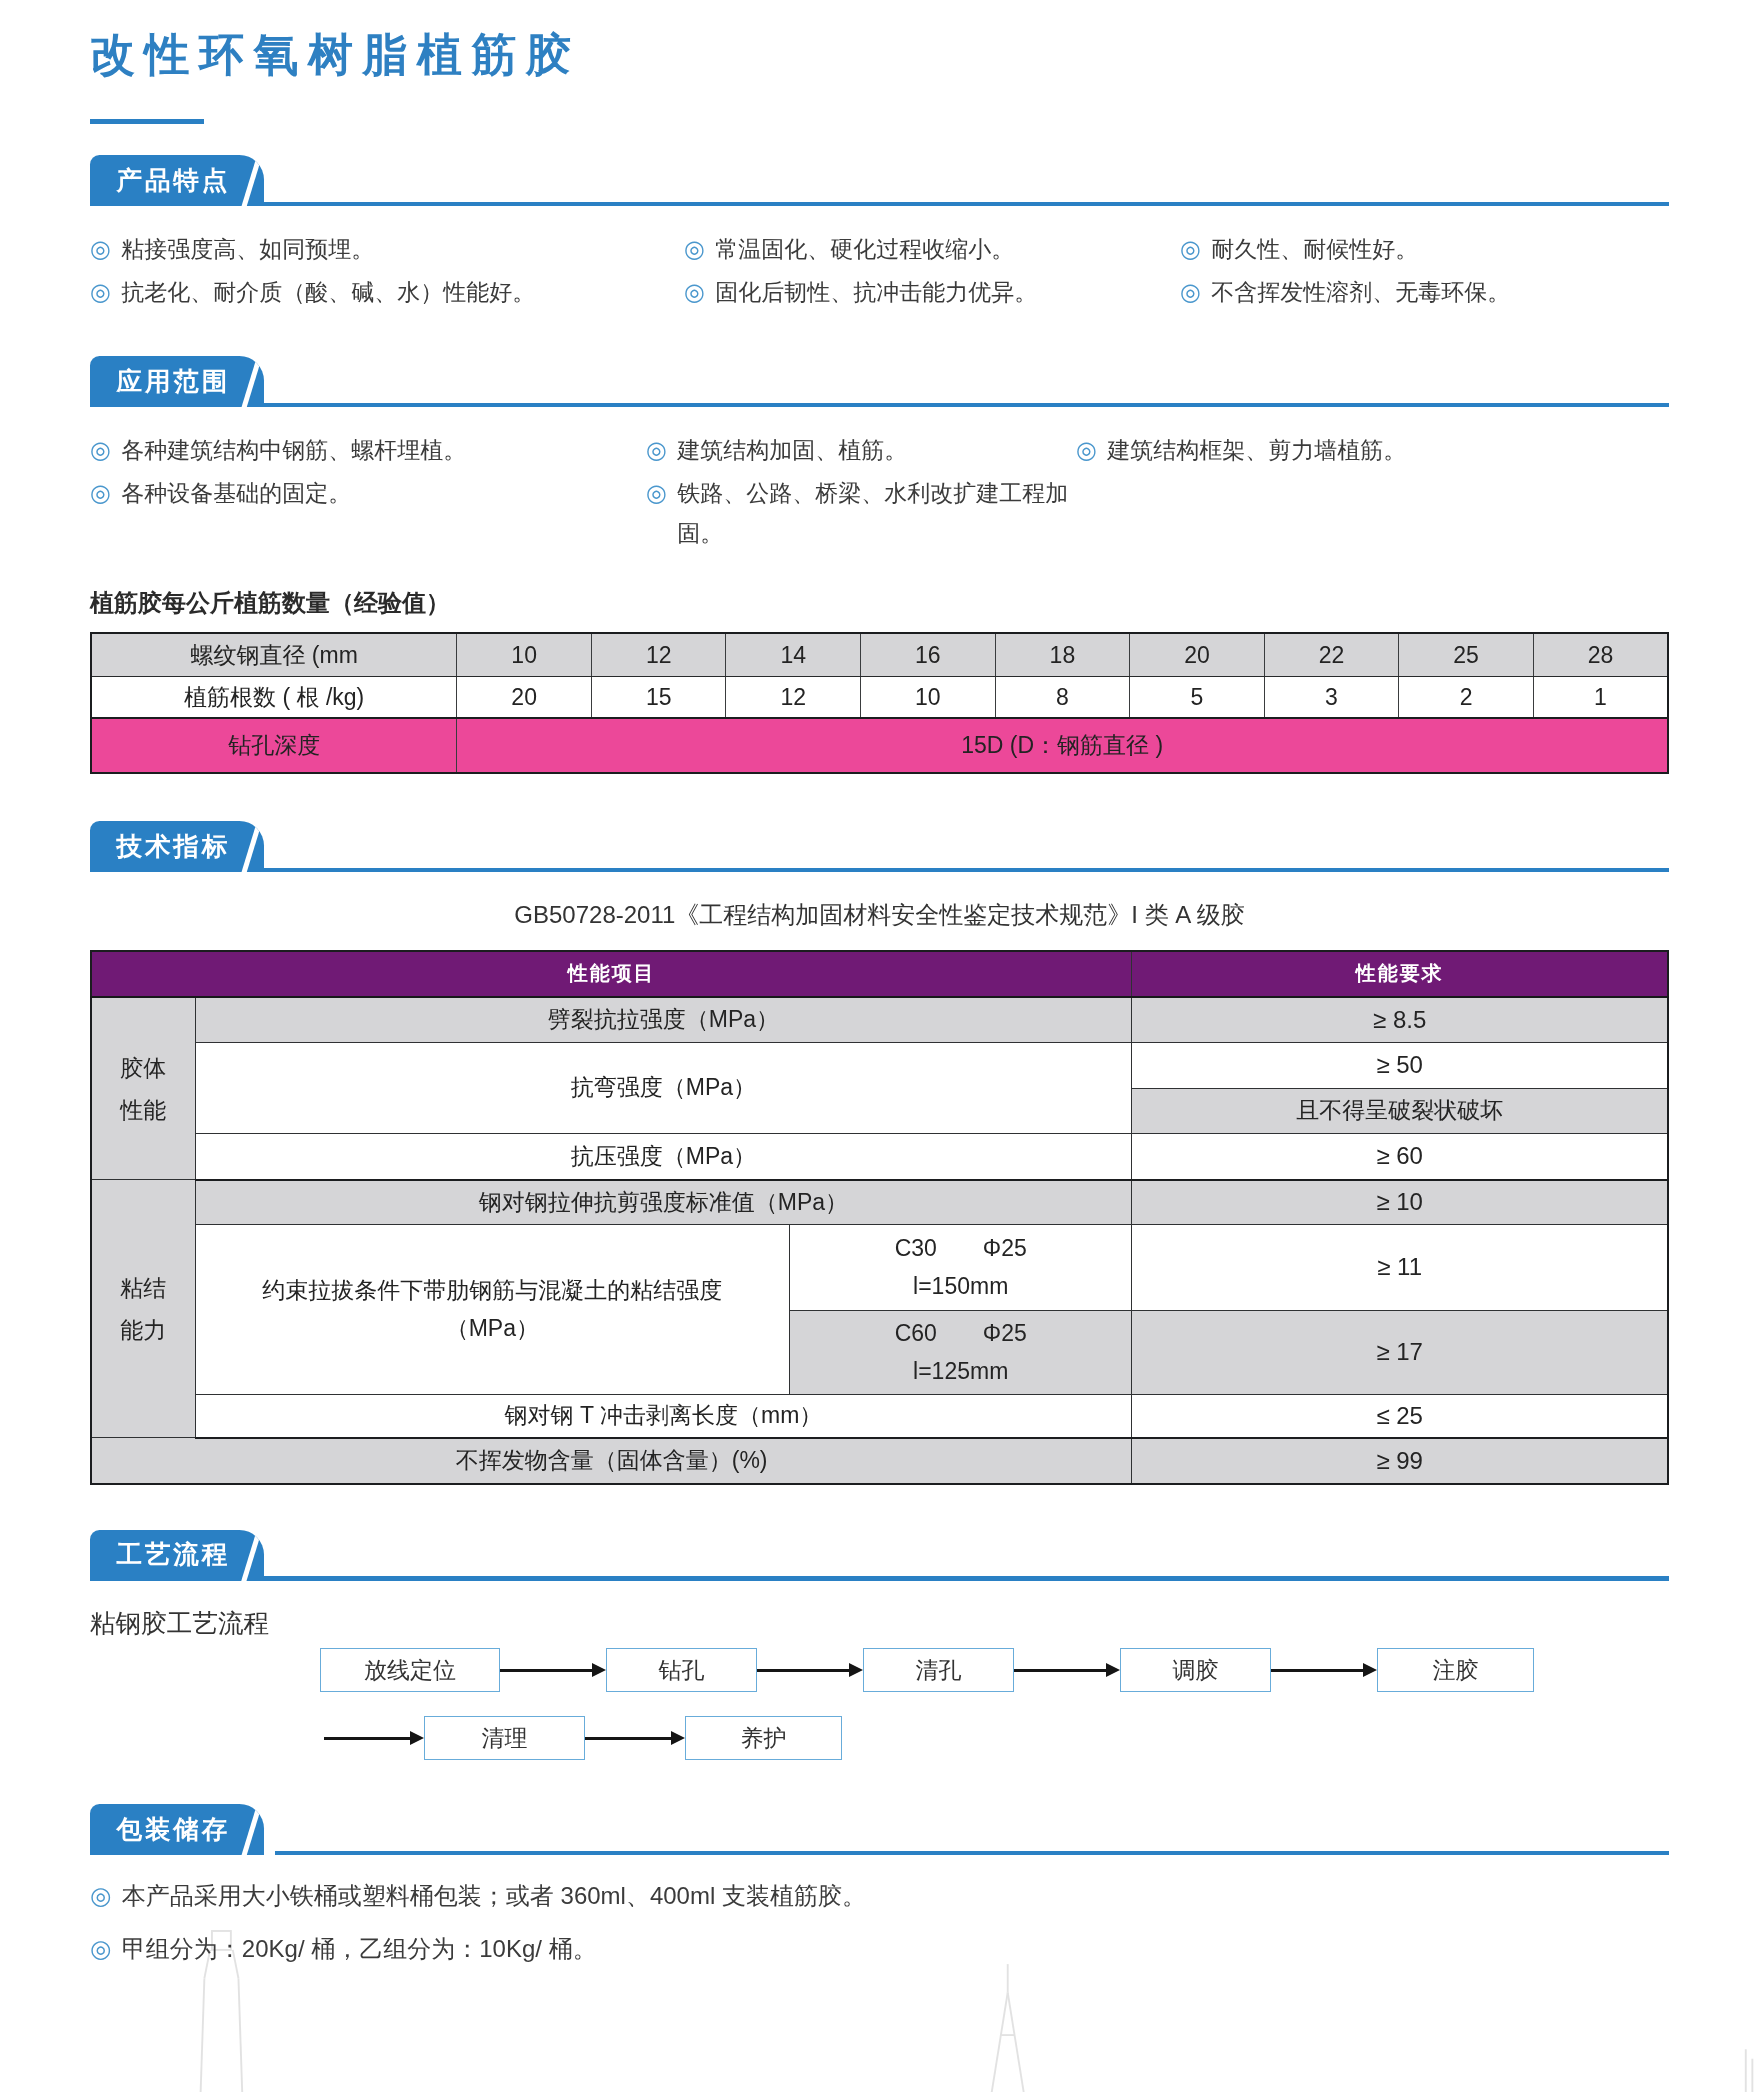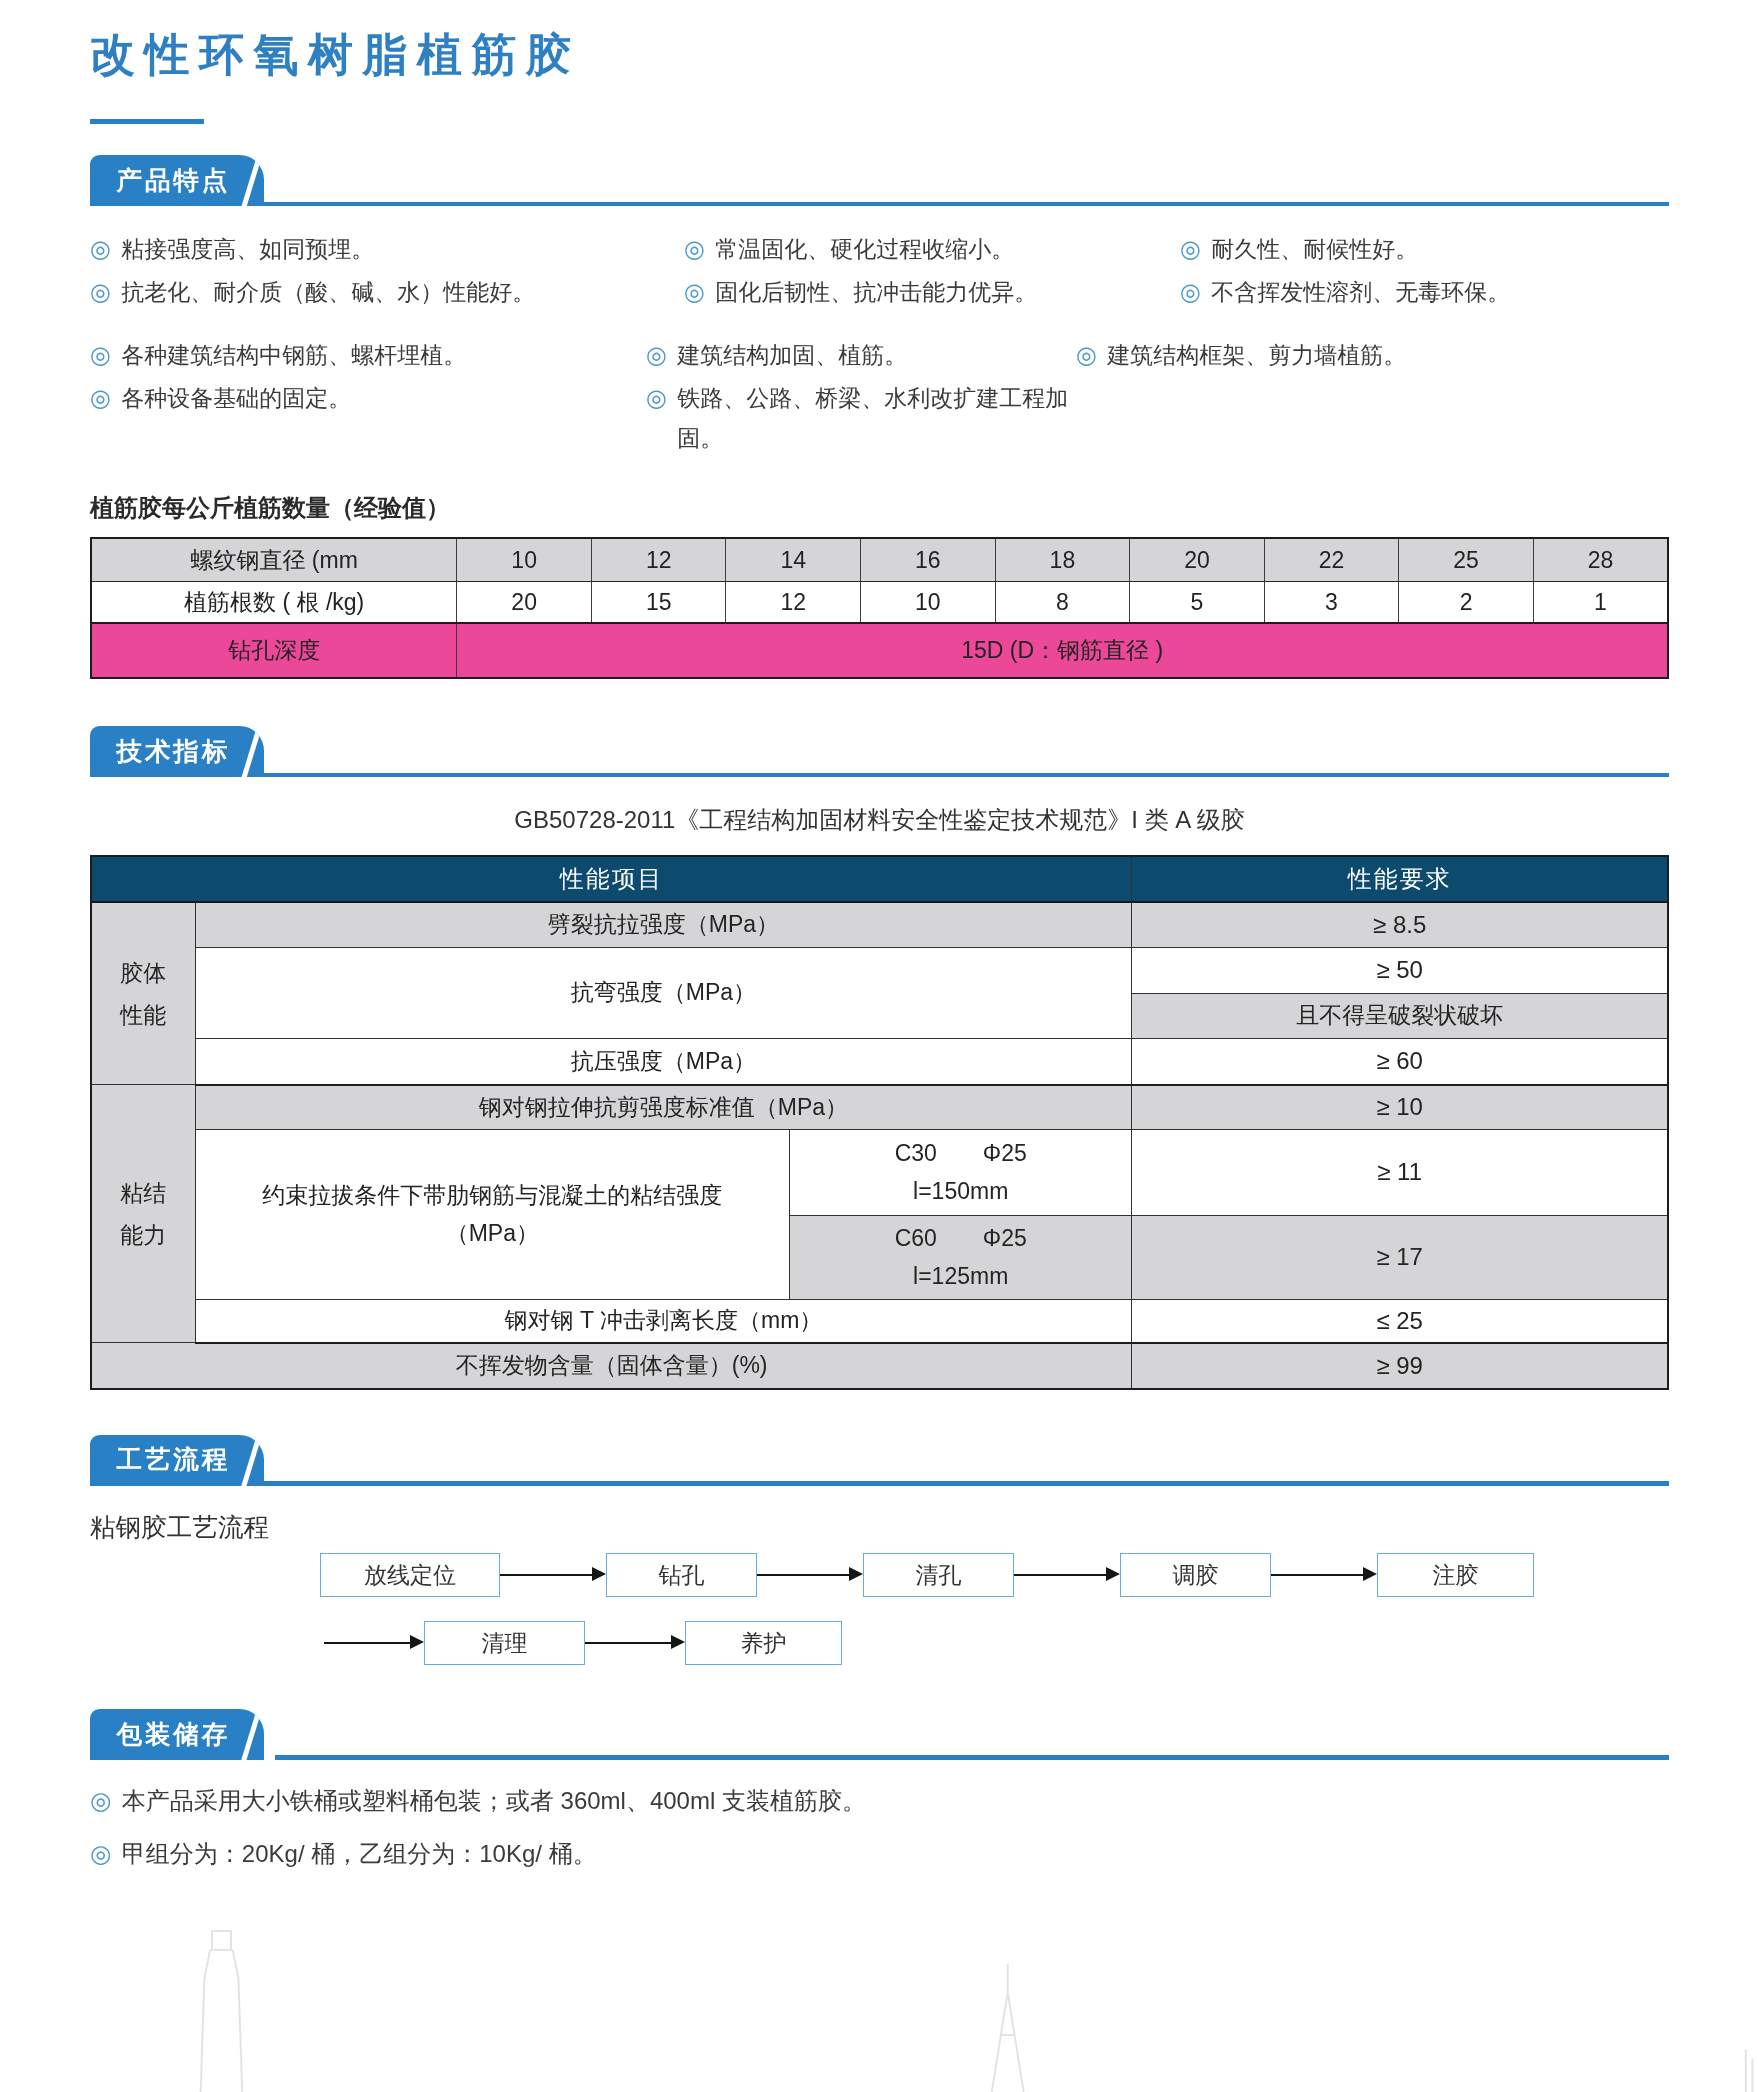--- a/index.html
+++ b/index.html
@@ -50,21 +50,21 @@
   .dosage tr.hd td{background:#d5d5d7;height:42px;border-bottom:1.9px solid #27292b;}
   .dosage tr.last td{background:#ec4899;height:53px;border-top:2.8px solid #1b1d1f;}
 
   
   .tech-caption{margin-top:26.5px;text-align:center;font-size:24px;color:#333;}
   .tech{margin-top:19px;border:2.8px solid #1b1d1f;}
   .tech th,.tech td{
     border:1.9px solid #2f3133;text-align:center;font-size:23px;color:#242424;padding:0;
   }
   .tech th{
-    background:#0c4a6e;color:#fff;font-weight:normal;font-size:24px;height:44px;
+    background:#701a75;color:#fff;font-weight:bold;font-size:20px;height:44px;
     border-bottom:2.8px solid #17181a;letter-spacing:1.9px;
   }
   .tech .gray{background:#d5d5d7;}
   .tech .white{background:#ffffff;}
   .tech .group-cell{line-height:42px;}
   .tech .h46{height:44px;} .tech .h48{height:45px;} .tech .h45{height:43px;}
   .tech .h90{height:85px;} .tech .h88{height:83px;} .tech .h44{height:42px;}
   .tech .two-line span{display:block;line-height:38px;}
   .tech .req{font-size:24px;}
   .tech tr.gsep td{border-bottom:2.8px solid #1b1d1f;}
@@ -142,20 +142,27 @@
     <div class="blt-item">
         <span class="blt">◎</span>
         <span class="blt-txt">固化后韧性、抗冲击能力优异。</span>
       </div>
     <div class="blt-item">
         <span class="blt">◎</span>
         <span class="blt-txt">不含挥发性溶剂、无毒环保。</span>
       </div>
   </div>
 
+  <div class="sec-head mt-app">
+    <div class="badge">
+      <span>应用范围</span>
+      <span class="badge-slash"></span>
+    </div>
+    <div class="sec-line"></div>
+  </div>
   <div class="app-grid">
     <div class="blt-item">
         <span class="blt">◎</span>
         <span class="blt-txt">各种建筑结构中钢筋、螺杆埋植。</span>
       </div>
     <div class="blt-item">
         <span class="blt">◎</span>
         <span class="blt-txt">建筑结构加固、植筋。</span>
       </div>
     <div class="blt-item">

